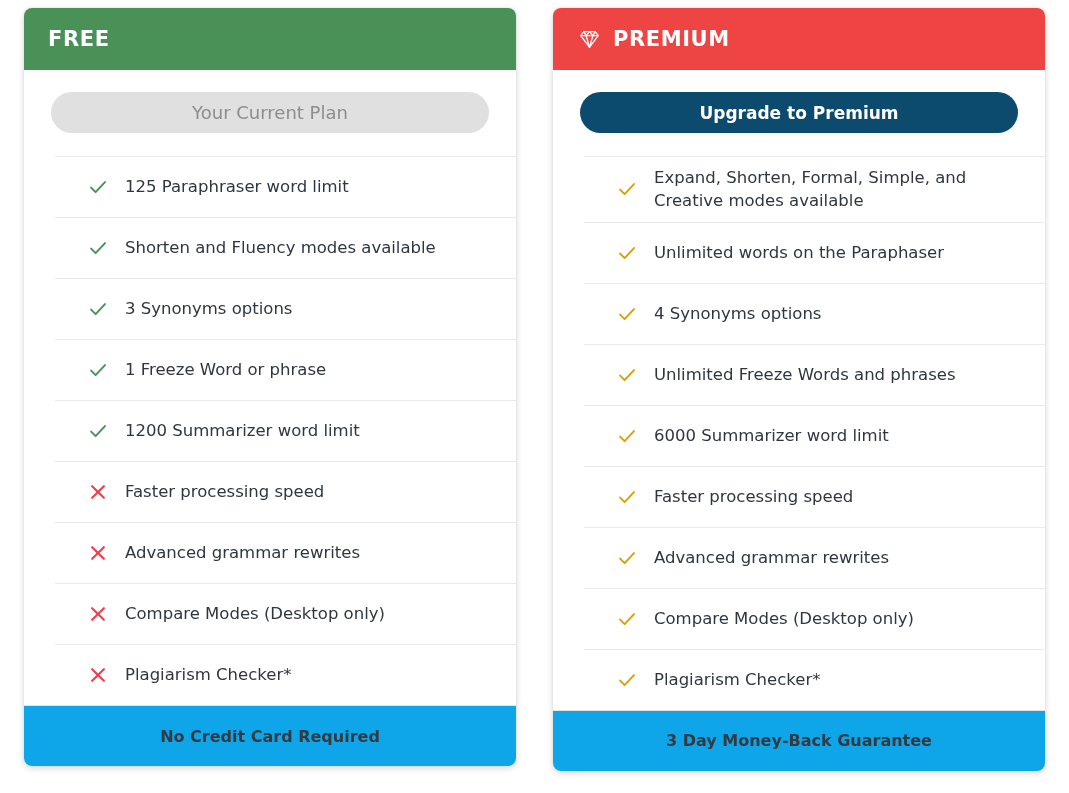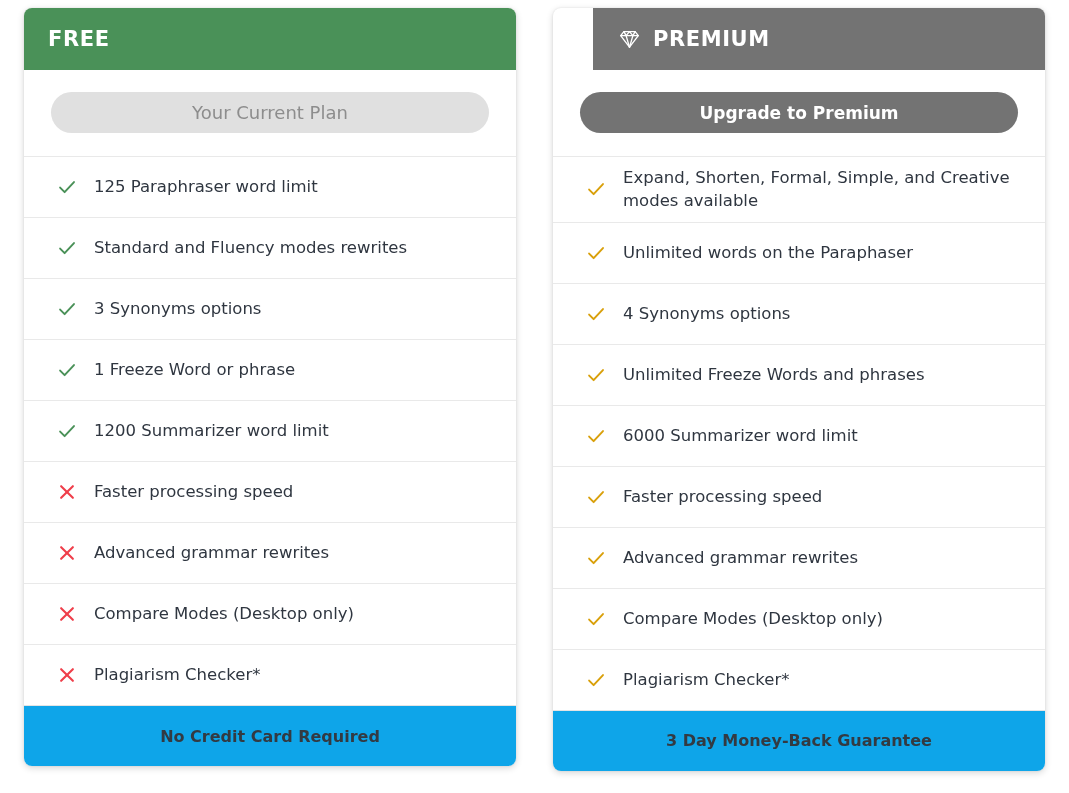--- a/index.html
+++ b/index.html
@@ -33,21 +33,21 @@
 
   
   .plan-header {
     height: 62px;
     display: flex;
     align-items: center;
     padding: 0 24px;
     gap: 11px;
   }
   .plan-header.free    { background: #4a9158; }
-  .plan-header.premium { background: #737373; margin-left: 40px; }
+  .plan-header.premium { background: #ef4444; }
 
   .plan-title {
     color: #ffffff;
     font-size: 21px;
     font-weight: bold;
     letter-spacing: 0.6px;
   }
 
   .gem-icon { width: 25px; height: 24px; display: block; flex: none; }
 
@@ -69,27 +69,27 @@
     width: 100%;
     font-family: "DejaVu Sans", sans-serif;
   }
   .btn-disabled {
     background: #e0e0e0;
     color: #8d8d8d;
     font-weight: normal;
     font-size: 18px;
   }
   .btn-upgrade {
-    background: #737373;
+    background: #0c4a6e;
     color: #ffffff;
     cursor: pointer;
   }
 
   
-  .features { display: flex; flex-direction: column; flex: 1; }
+  .features { display: flex; flex-direction: column; flex: 1; margin-left: 31px; }
 
   .feature-row {
     display: flex;
     align-items: center;
     gap: 16px;
     min-height: 61px;
     padding: 9px 24px 9px 32px;
     border-top: 1px solid #e9e9e9;
   }
 
@@ -133,21 +133,21 @@
   </svg>
           </span>
           <span class="feature-text">125 Paraphraser word limit</span>
         </div>
         <div class="feature-row">
           <span style="display: flex; flex: 0 0 auto;">
             <svg class="mark" viewBox="0 0 24 24" fill="none" stroke="#4a9158" stroke-width="2.1" stroke-linecap="round" stroke-linejoin="round">
     <path d="M4.5 12.6 L9.4 17.6 L19.6 6.6"></path>
   </svg>
           </span>
-          <span class="feature-text">Standard and Fluency modes rewrites</span>
+          <span class="feature-text">Shorten and Fluency modes available</span>
         </div>
         <div class="feature-row">
           <span style="display: flex; flex: 0 0 auto;">
             <svg class="mark" viewBox="0 0 24 24" fill="none" stroke="#4a9158" stroke-width="2.1" stroke-linecap="round" stroke-linejoin="round">
     <path d="M4.5 12.6 L9.4 17.6 L19.6 6.6"></path>
   </svg>
           </span>
           <span class="feature-text">3 Synonyms options</span>
         </div>
         <div class="feature-row">

